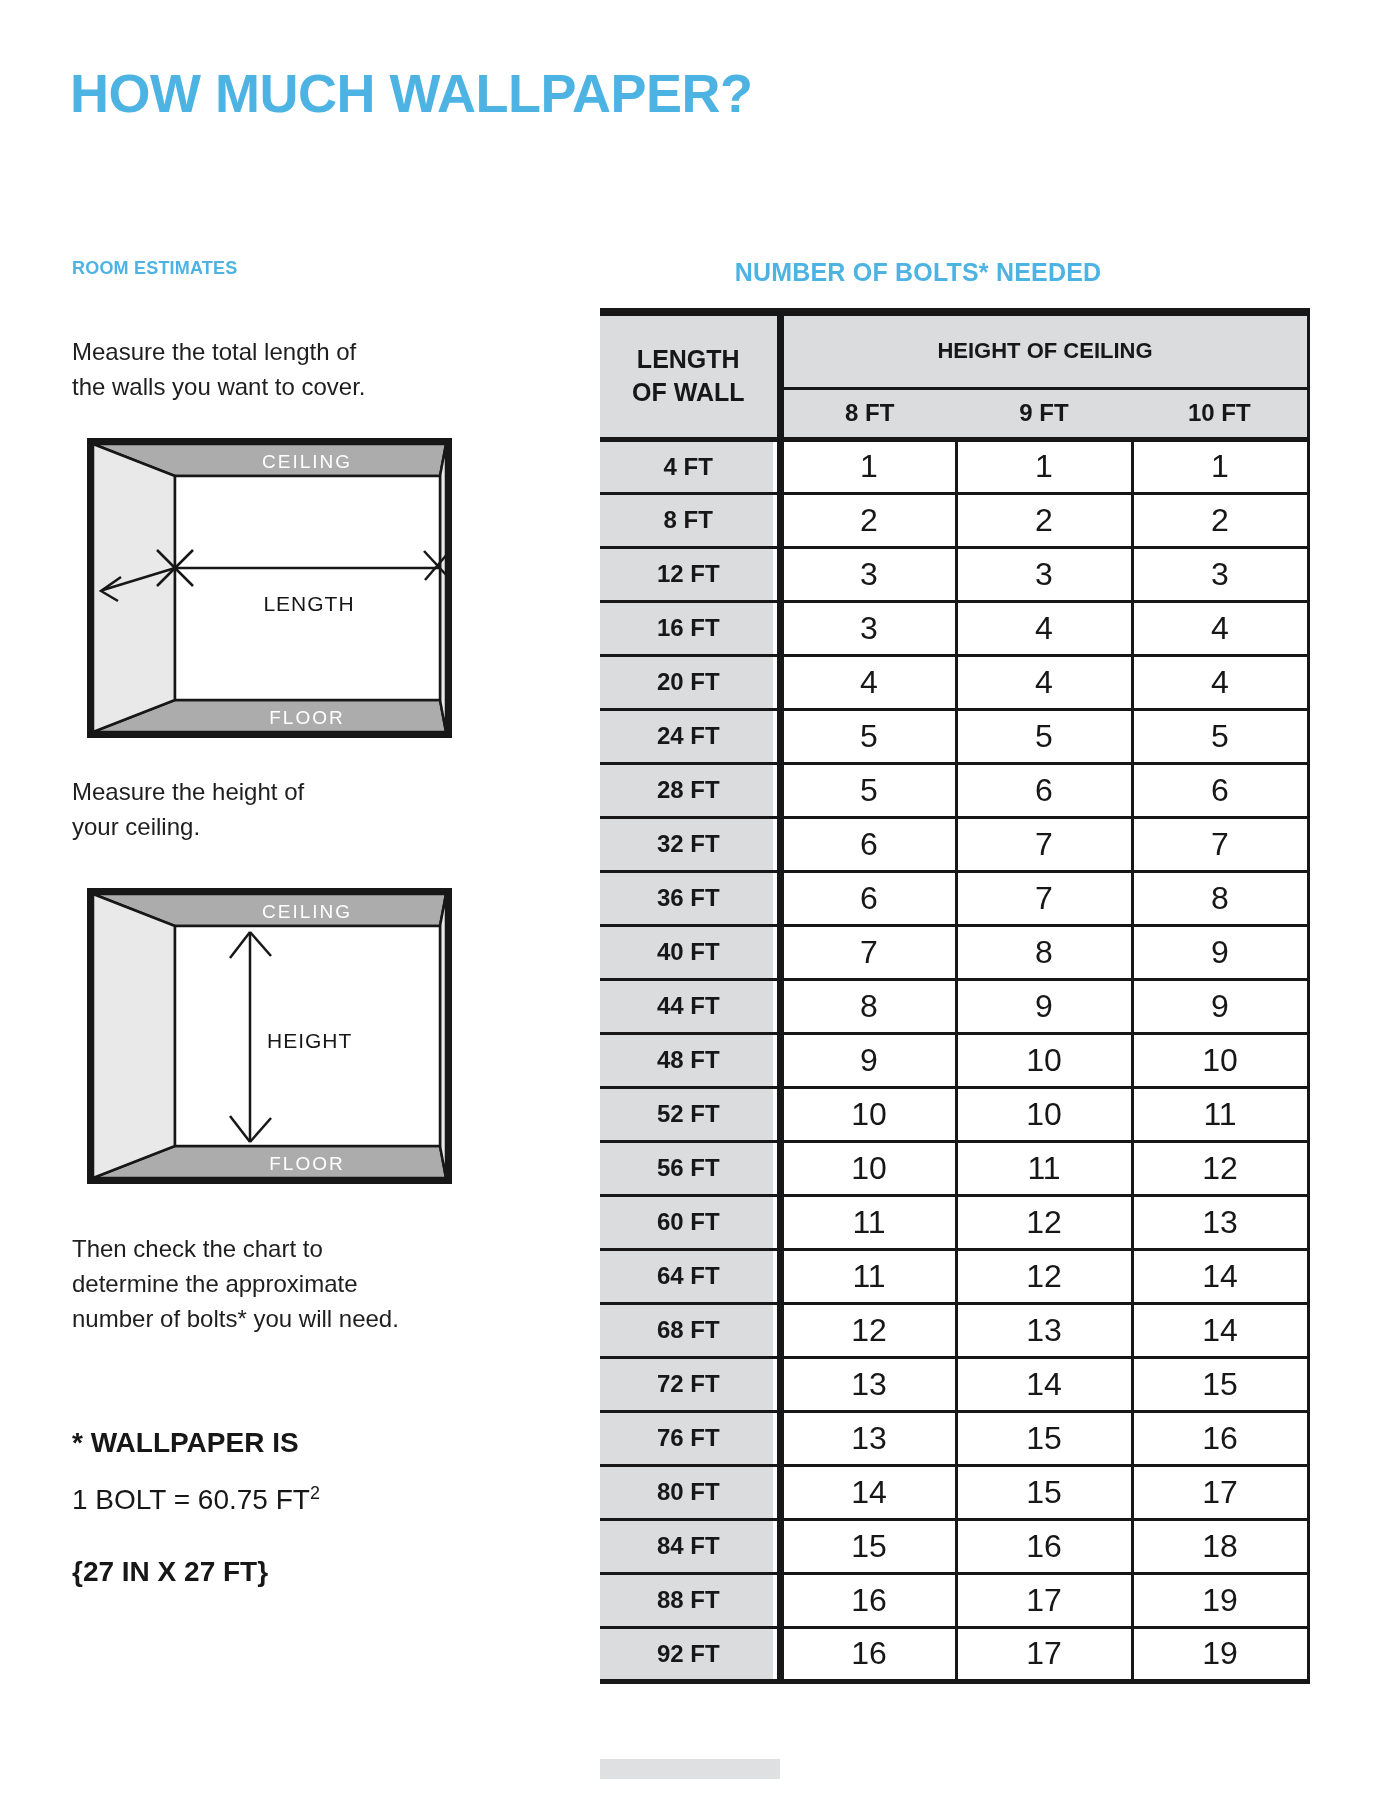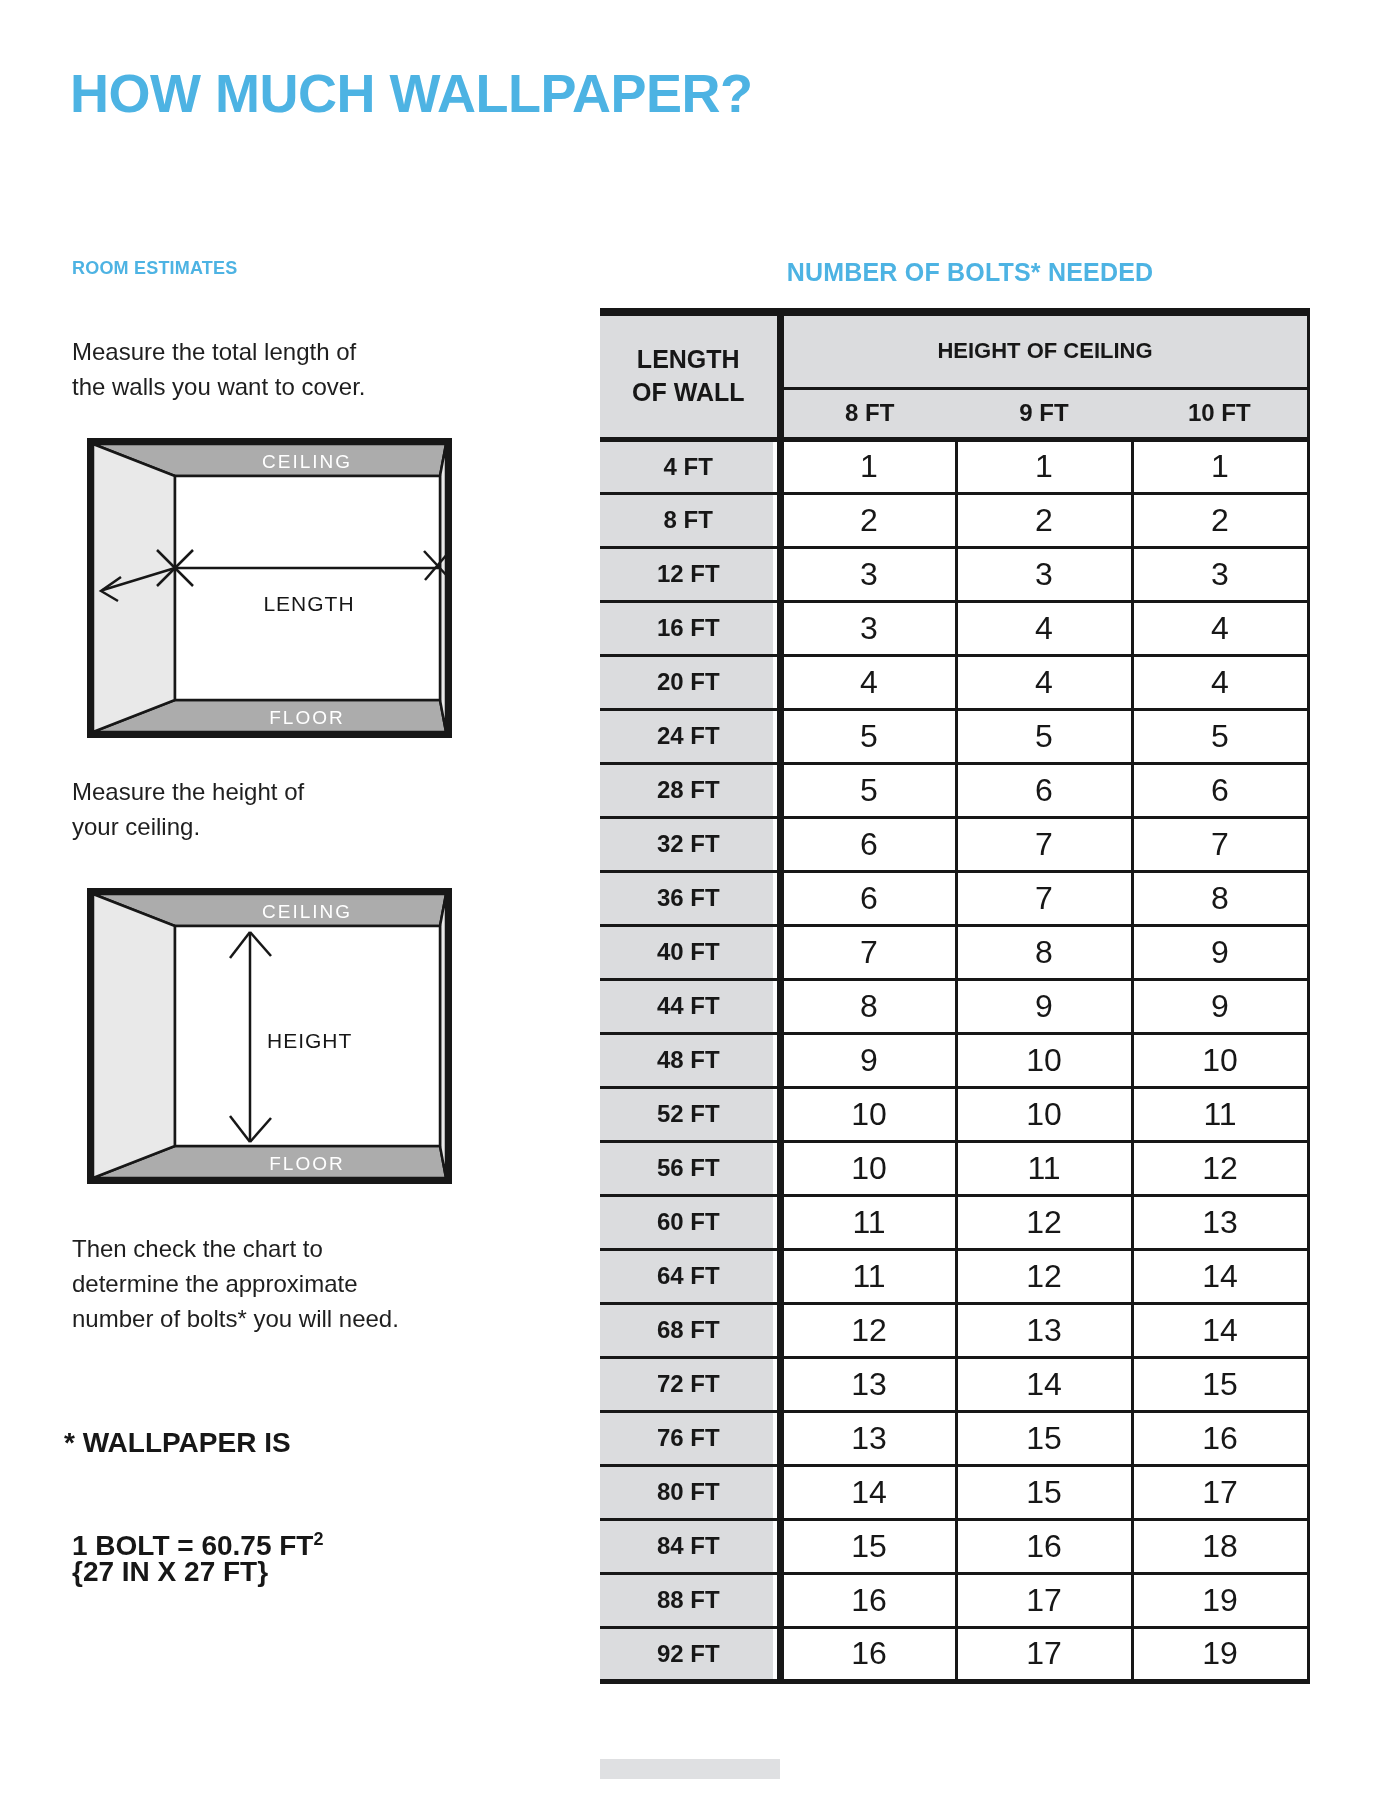--- a/index.html
+++ b/index.html
@@ -19,33 +19,33 @@
     position:absolute;left:70px;top:62px;
     font-size:54px;font-weight:bold;letter-spacing:-.5px;color:var(--accent);
     white-space:nowrap;
   }
   .sec-head{
     position:absolute;font-size:18px;font-weight:bold;color:var(--accent);
     letter-spacing:.2px;white-space:nowrap;
   }
   .sec-head.left-head{left:72px;top:258px;}
   .table-head{
-    position:absolute;left:616px;top:258px;width:708px;text-align:center;
+    position:absolute;left:564px;top:258px;width:708px;text-align:center;
     font-size:25px;font-weight:bold;color:var(--accent);letter-spacing:.2px;
   }
   .para{
     position:absolute;left:72px;font-size:24px;line-height:35px;
     white-space:pre-line;color:#1e1e1e;
   }
   .p1{top:334px;}
   .p2{top:774px;}
   .p3{top:1231px;}
-  .note{position:absolute;left:64px;top:1426px;font-size:28px;font-weight:bold;line-height:33px;}
+  .note{position:absolute;left:72px;top:1426px;font-size:28px;font-weight:bold;line-height:33px;}
   .note-l2{padding-left:23px;}
-  .boltdef{position:absolute;left:72px;top:1522px;font-size:28px;font-weight:bold;line-height:34px;text-align:right;}
+  .boltdef{position:absolute;left:72px;top:1476px;font-size:28px;font-weight:normal;line-height:34px;text-align:right;}
   .boltdef sup{font-size:18px;}
   .boltdims{position:absolute;left:72px;top:1556px;font-size:28px;font-weight:bold;}
   figure.diagram{position:absolute;left:68px;width:403px;text-align:center;}
   figure.d1{top:438px;height:300px;}
   figure.d2{top:888px;height:296px;}
   figure svg{display:block;width:100%;height:100%;}
   svg text{font-family:"Liberation Sans","DejaVu Sans",sans-serif;}
   .band-label{fill:#ffffff;font-size:19px;letter-spacing:2px;}
   .dim-label{fill:#171717;font-size:21px;letter-spacing:1px;}
 

